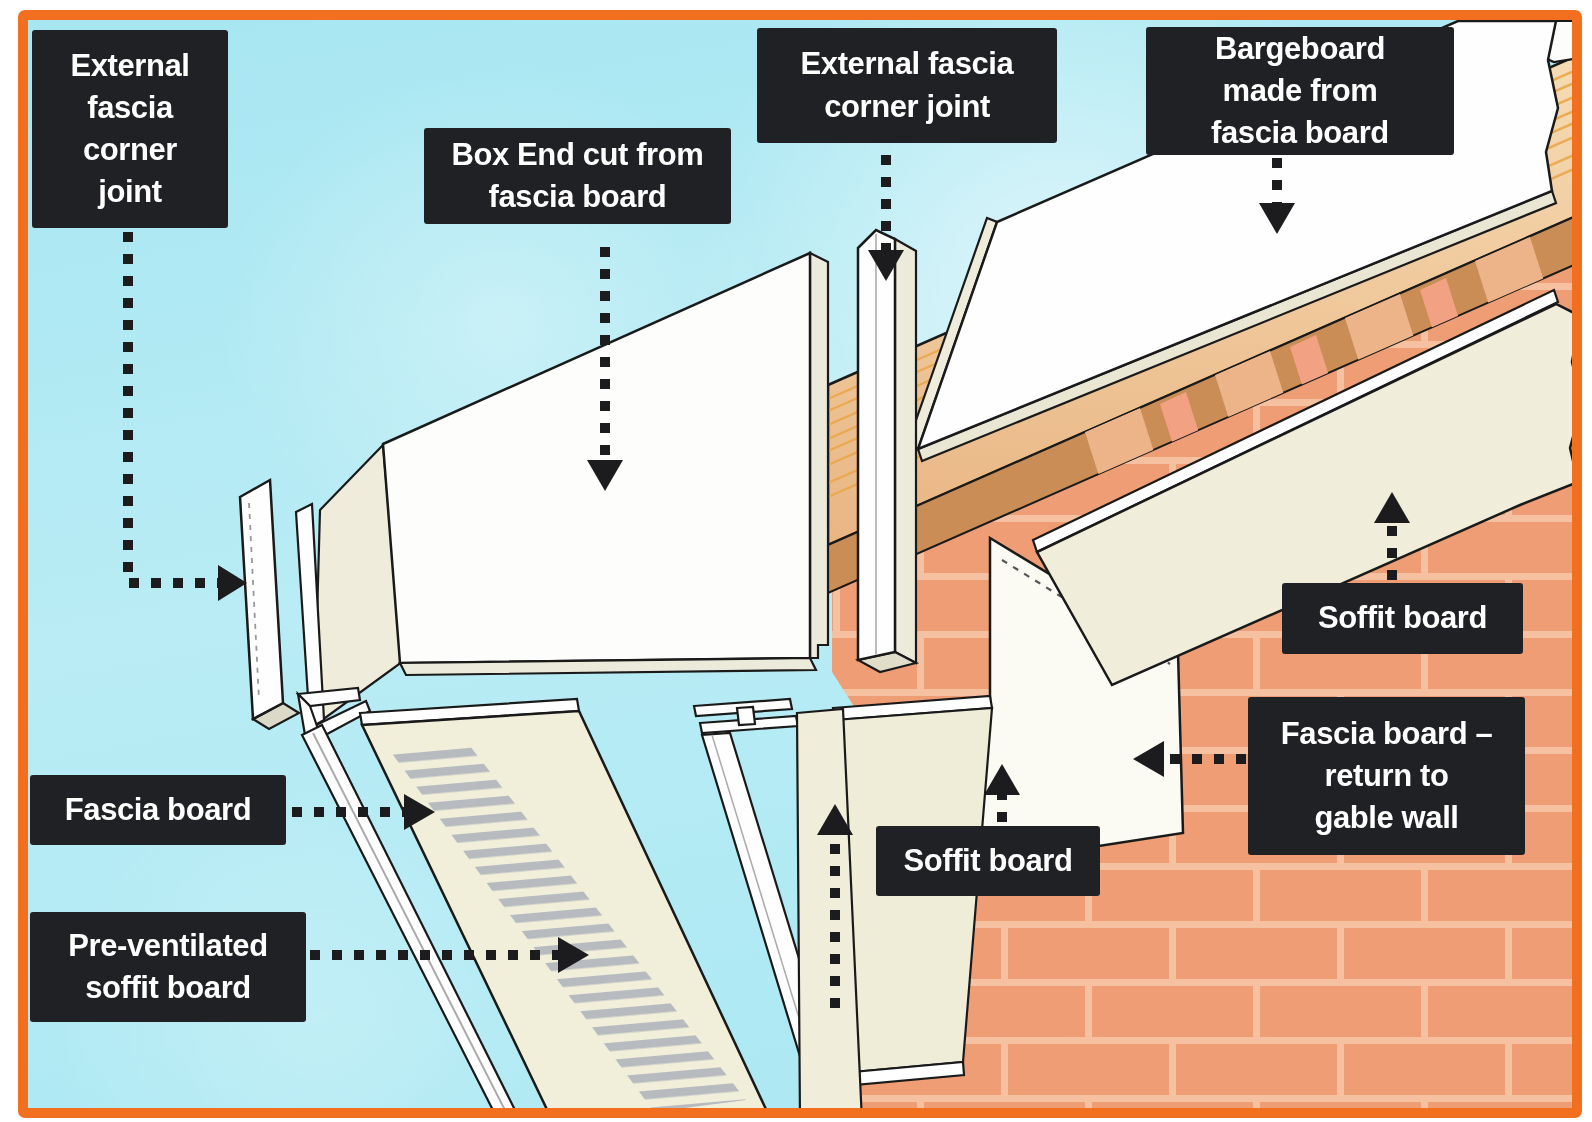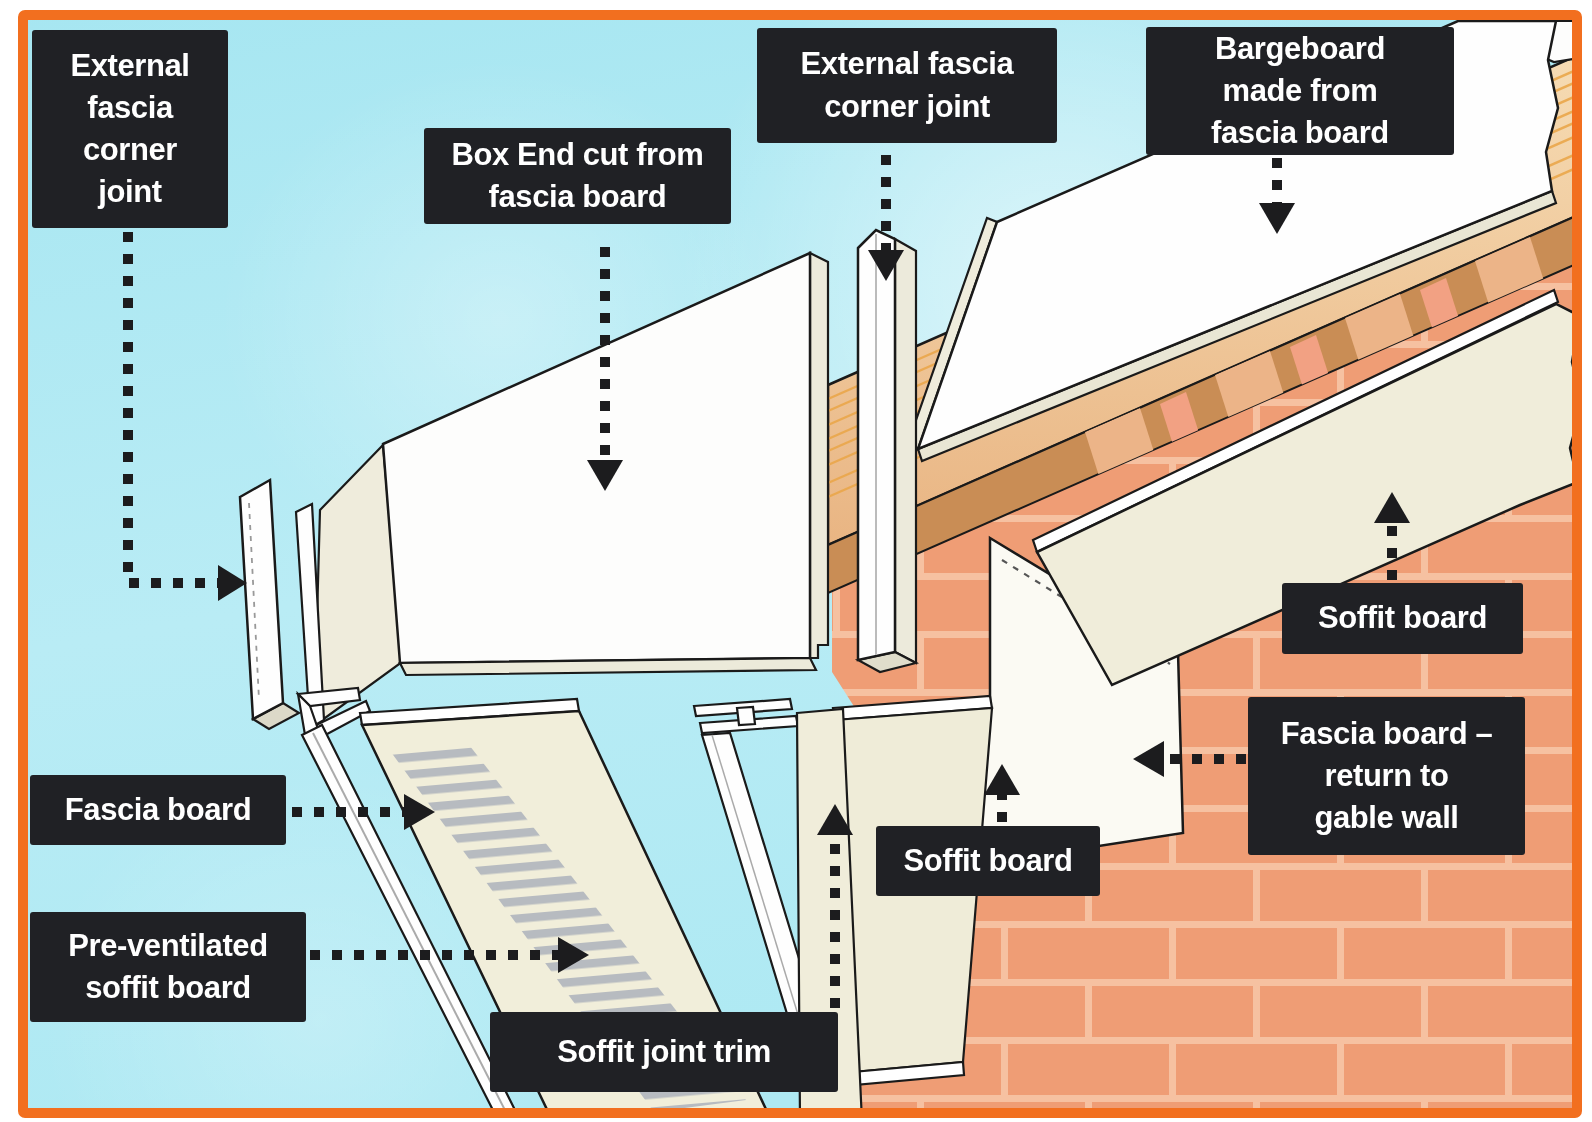--- a/index.html
+++ b/index.html
@@ -191,14 +191,13 @@
 made from
 fascia board</div>
 <div class="label" style="left:1282px;top:583px;width:241px;height:71px;">Soffit board</div>
 <div class="label" style="left:1248px;top:697px;width:277px;height:158px;">Fascia board –
 return to
 gable wall</div>
 <div class="label" style="left:30px;top:775px;width:256px;height:70px;">Fascia board</div>
 <div class="label" style="left:876px;top:826px;width:224px;height:70px;">Soffit board</div>
 <div class="label" style="left:30px;top:900px;width:276px;height:110px;margin-top:12px;">Pre-ventilated
 soffit board</div>
-<div class="label" style="left:490px;top:1012px;width:348px;height:80px;">Soffit joint trim</div>
 </div>
 
 </body></html>

